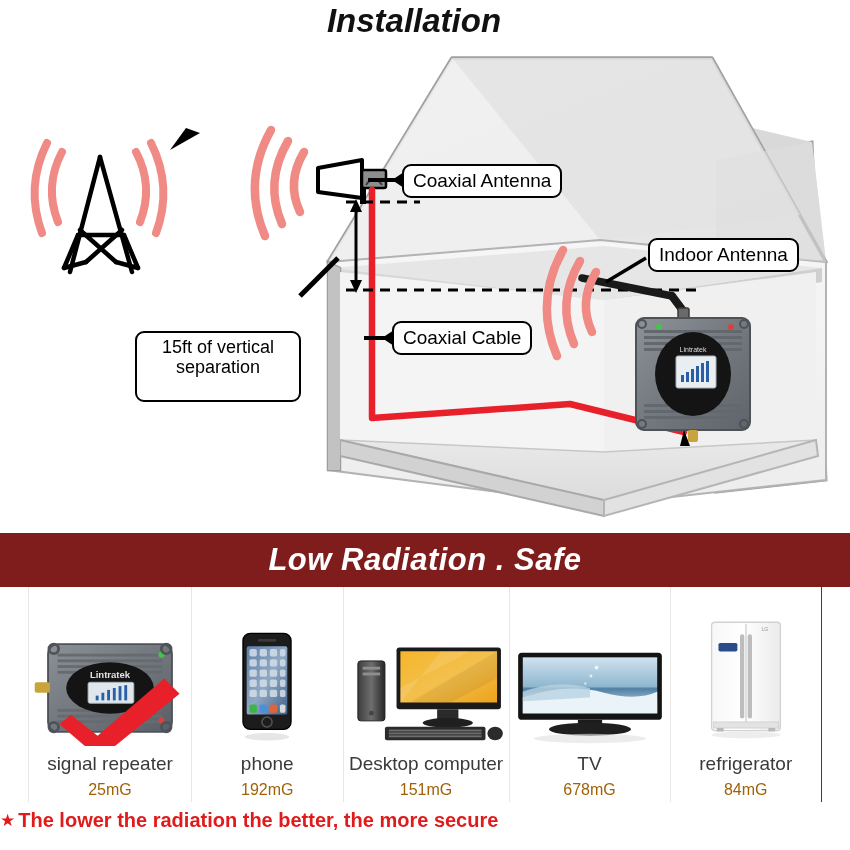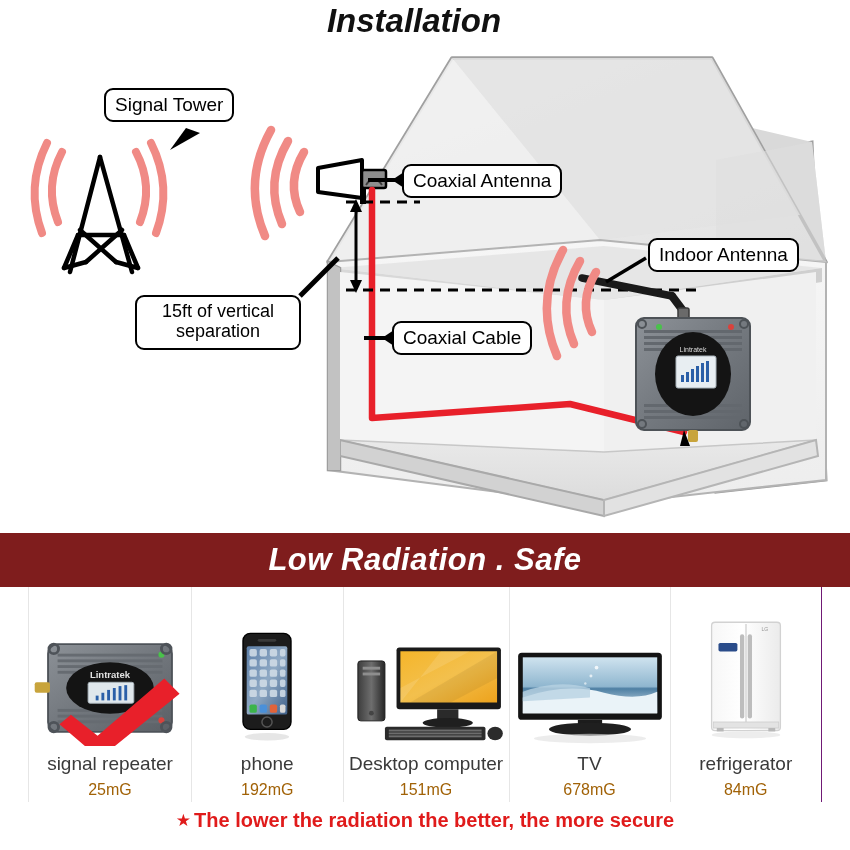--- a/index.html
+++ b/index.html
@@ -24,21 +24,21 @@
   
   .callout{
     position:absolute;
     background:#fff;border:2.5px solid #000;border-radius:9px;
     font-size:19px;color:#000;line-height:1.12;
     padding:4px 9px 5px 9px;white-space:nowrap;
     text-align:center;
     box-sizing:border-box;
     z-index:6;
   }
-  .callout.two-line{white-space:normal;line-height:1.1;padding:5px 10px 6px;}
+  .callout.two-line{white-space:normal;line-height:1.1;padding:5px 10px 22px;margin-top:36px;}
   #callout-signal-tower{left:104px;top:88px;}
   #callout-outdoor-antenna{left:402px;top:164px;}
   #callout-indoor-antenna{left:648px;top:238px;}
   #callout-coaxial-cable{left:392px;top:321px;}
   #callout-vertical-separation{left:135px;top:295px;width:166px;font-size:18px;}
   #callout-signal-booster{left:613px;top:447px;}
 
   
   #banner{
     position:absolute;left:0;top:533px;width:850px;height:54px;
@@ -66,21 +66,21 @@
   }
   .device-cell:last-child{border-right:1px solid #701a75;}
   .device-cell:first-child{border-left:1px solid #e6e6e6;}
   .device-art{
     position:relative;width:100%;height:145px;
     display:flex;align-items:flex-end;justify-content:center;
   }
   .device-name{font-size:19px;color:#3a3a3a;margin-top:8px;line-height:1;}
   .device-value{font-size:16px;color:#a16207;margin-top:9px;line-height:1;}
   #footnote{
-    position:absolute;left:0;top:222px;width:850px;text-align:center;
+    position:absolute;left:0;top:222px;width:850px;
     color:#e01b1b;font-size:20px;font-weight:bold;
   }
   #footnote .star{font-size:17px;vertical-align:1px;margin-right:3px;}
 </style>
 </head>
 <body>
 
 <div id="root">
 
   <section id="installation-section">
@@ -234,21 +234,20 @@
       <path d="M186 128 L170 150 L200 133 Z" fill="#000"></path>
       <path d="M400 180 L368 180" stroke="#000" stroke-width="4"></path>
       <path d="M404 172 L392 180 L404 188 Z" fill="#000"></path>
       <path d="M646 258 L606 282" stroke="#000" stroke-width="3.5"></path>
       <path d="M390 338 L364 338" stroke="#000" stroke-width="4"></path>
       <path d="M394 330 L382 338 L394 346 Z" fill="#000"></path>
       <path d="M300 296 L338 258" stroke="#000" stroke-width="5"></path>
       <path d="M680 446 L684 430 L690 446 Z" fill="#000"></path>
     </svg>
 
-    <div class="callout" id="callout-signal-tower">Signal Tower</div>
 
     <div class="callout" id="callout-outdoor-antenna">Coaxial Antenna</div>
 
     <div class="callout" id="callout-indoor-antenna">Indoor Antenna</div>
 
     <div class="callout" id="callout-coaxial-cable">Coaxial Cable</div>
 
     <div class="callout two-line" id="callout-vertical-separation">15ft of vertical separation</div>
 
   </section>

